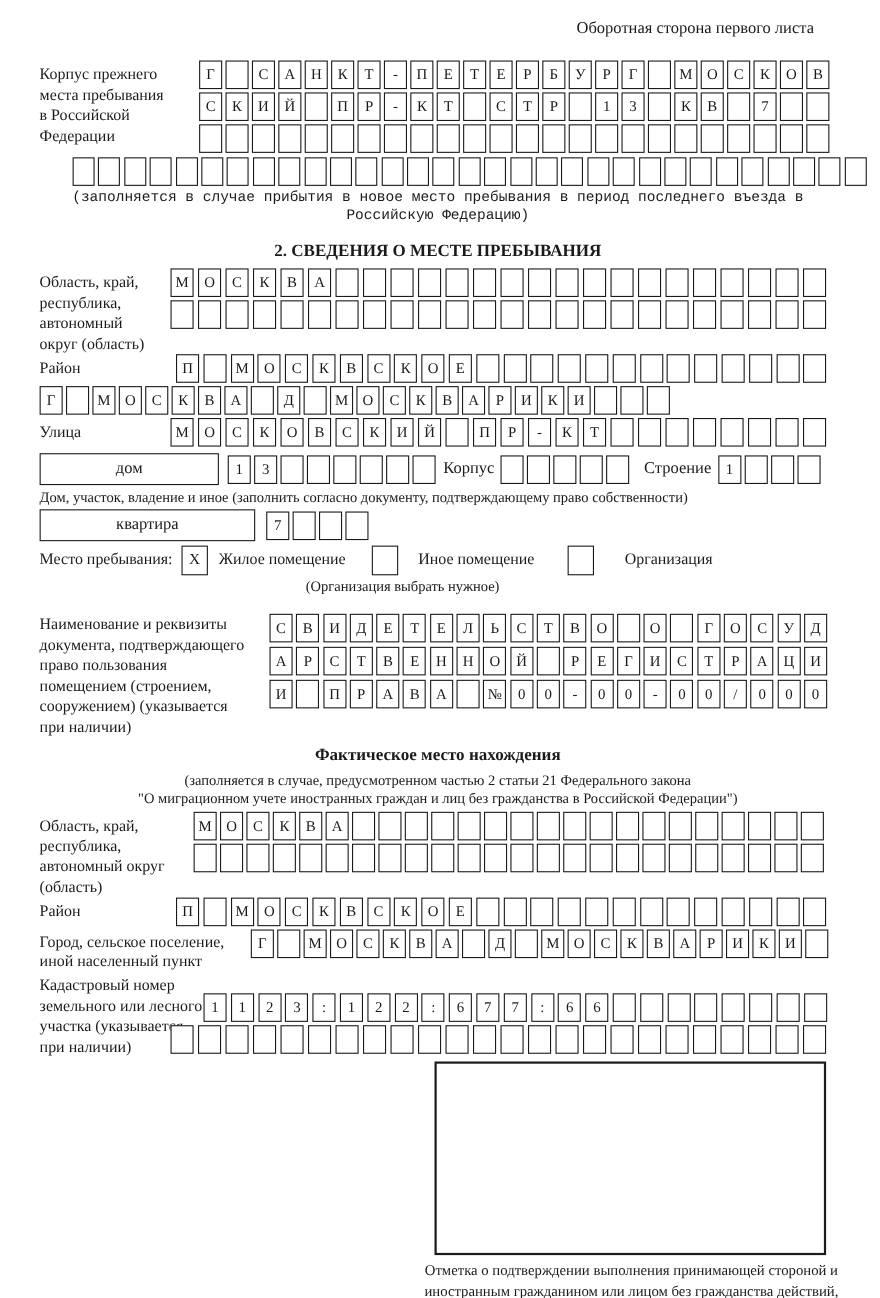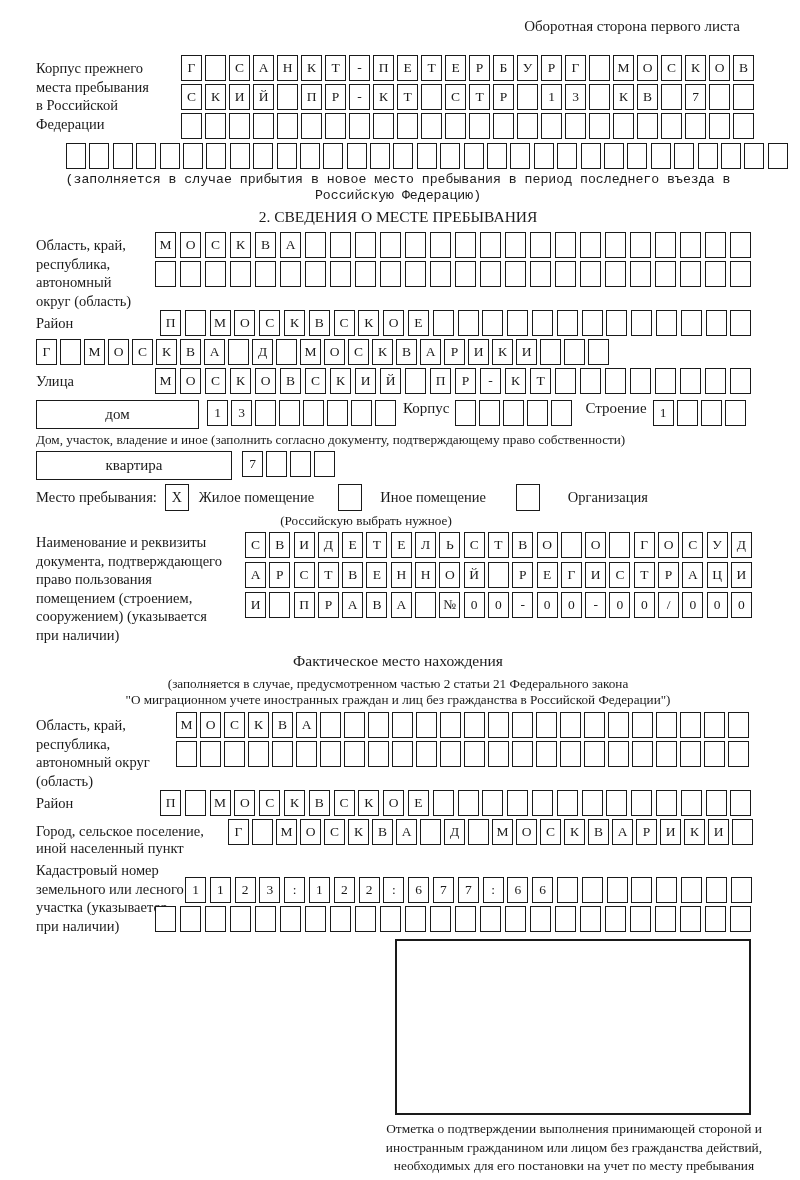--- a/index.html
+++ b/index.html
@@ -39,23 +39,23 @@
   .p25 .cell{margin-right:4px;}
   .p248 .cell{margin-right:3.8px;}
   .p243 .cell{margin-right:3.3px;}
   .p234 .cell{width:20px;margin-right:3.4px;}
 
   .fullrow{margin-left:30px;margin-top:1px;}
 
   .smallcap{font-size:13.2px;line-height:16px;}
   .center{text-align:center;font-family:Liberation Mono, monospace;}
   .mt2{margin-top:2px;}
-  .h-title{font-weight:normal;font-size:15.5px;text-align:center;margin:4px 0 6px 0;}
-
-  .domrow{display:flex;align-items:flex-start;margin-top:3px;}
+  .h-title{font-weight:bold;font-size:15.5px;text-align:center;margin:16px 0 6px 0;}
+
+  .domrow{display:flex;align-items:center;margin-top:3px;}
   .widebox{
     box-sizing:border-box;border:1.7px solid #1a1a1a;height:29px;
     display:inline-flex;align-items:center;justify-content:center;
     font-size:15px;flex:none;background:#fff;
   }
   .wb-dom{width:163px;margin-right:8px;}
   .wb-kv{width:196px;margin-right:10px;}
   .inline-lbl{font-size:15px;flex:none;}
 
   .mesto{display:flex;align-items:center;margin-top:4px;}
@@ -411,23 +411,23 @@
 
     <div class="mesto">
       <div class="inline-lbl">Место пребывания:</div>
       <div class="cb" style="margin-left:8px">X</div>
       <div class="inline-lbl" style="margin-left:10px">Жилое помещение</div>
       <div class="cb" style="margin-left:24px"></div>
       <div class="inline-lbl" style="margin-left:18px">Иное помещение</div>
       <div class="cb" style="margin-left:30px"></div>
       <div class="inline-lbl" style="margin-left:28px">Организация</div>
     </div>
-    <div class="mesto-note">(Российскую выбрать нужное)</div>
-
-    <div class="field" style="margin-top:0">
+    <div class="mesto-note">(Организация выбрать нужное)</div>
+
+    <div class="field" style="margin-top:14px">
       <div class="flabel w209">Наименование и реквизиты
 документа, подтверждающего
 право пользования
 помещением (строением,
 сооружением) (указывается
 при наличии)</div>
       <div class="rows" style="padding-top:3px">
         <div class="boxrow p243" style="margin-bottom:4px">
             <span class="cell">С</span>
             <span class="cell">В</span>

